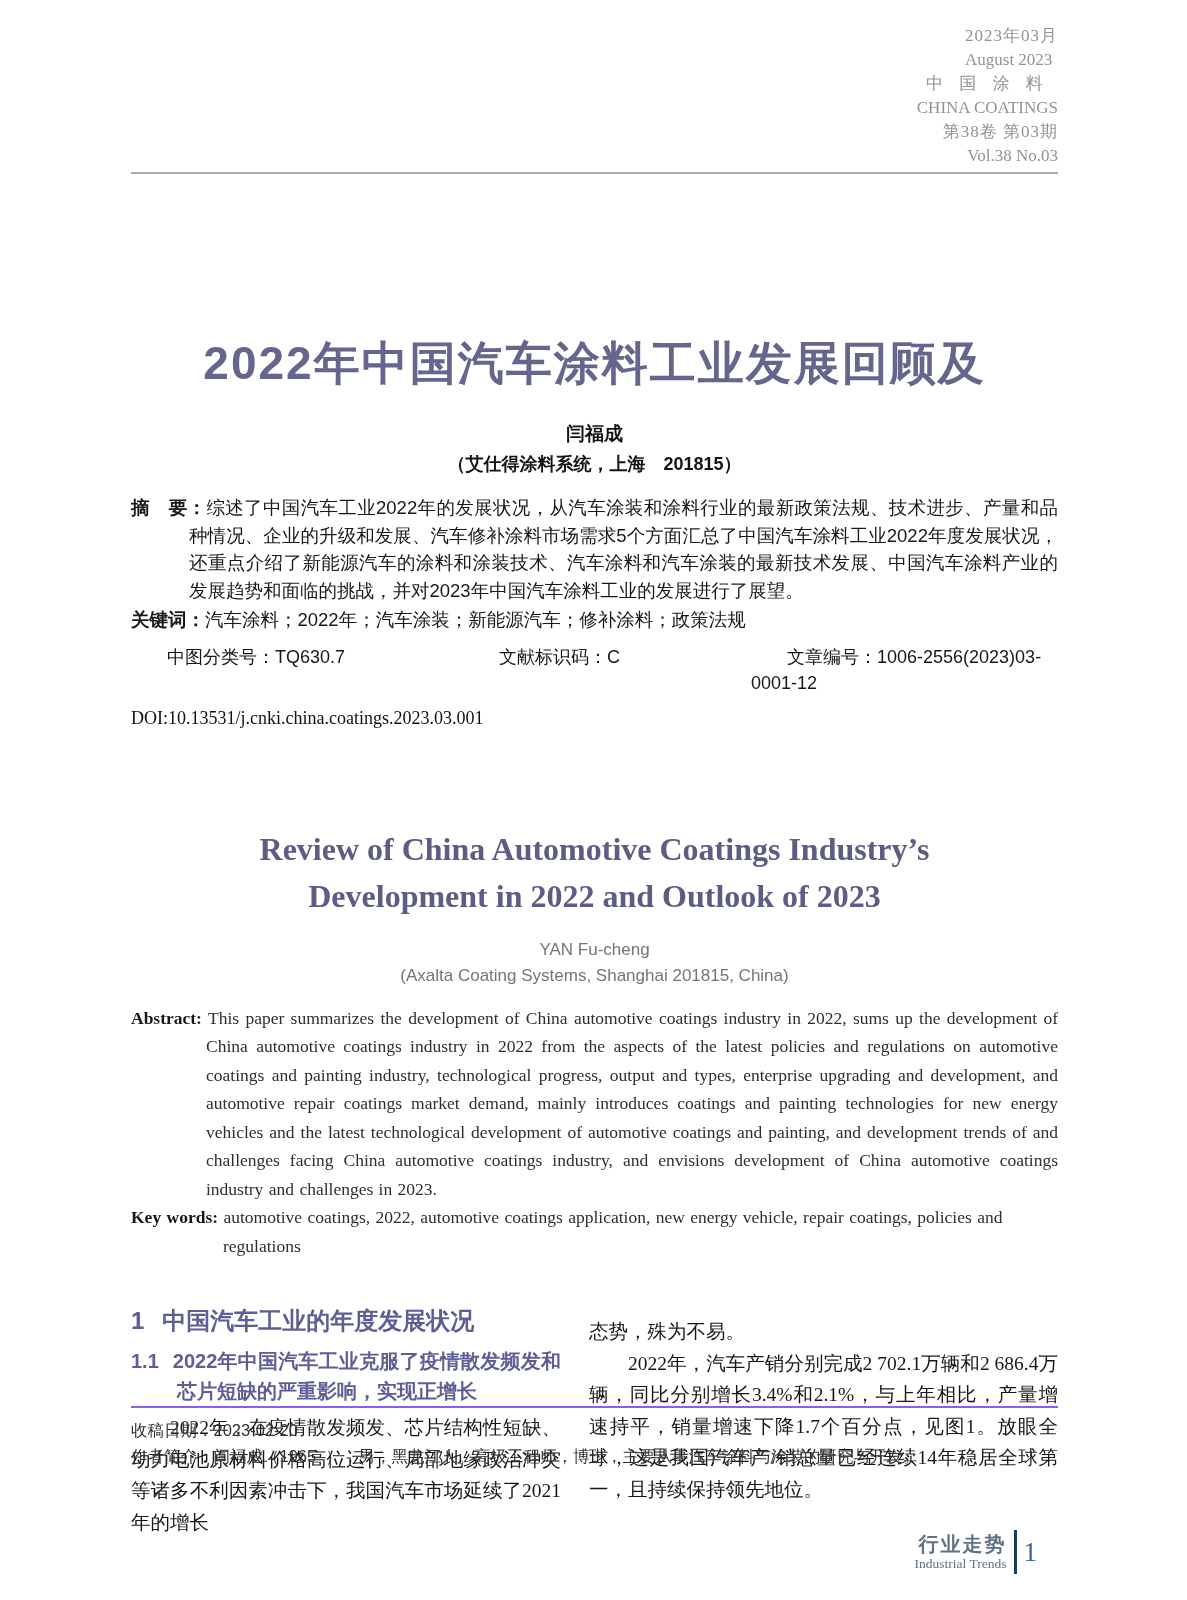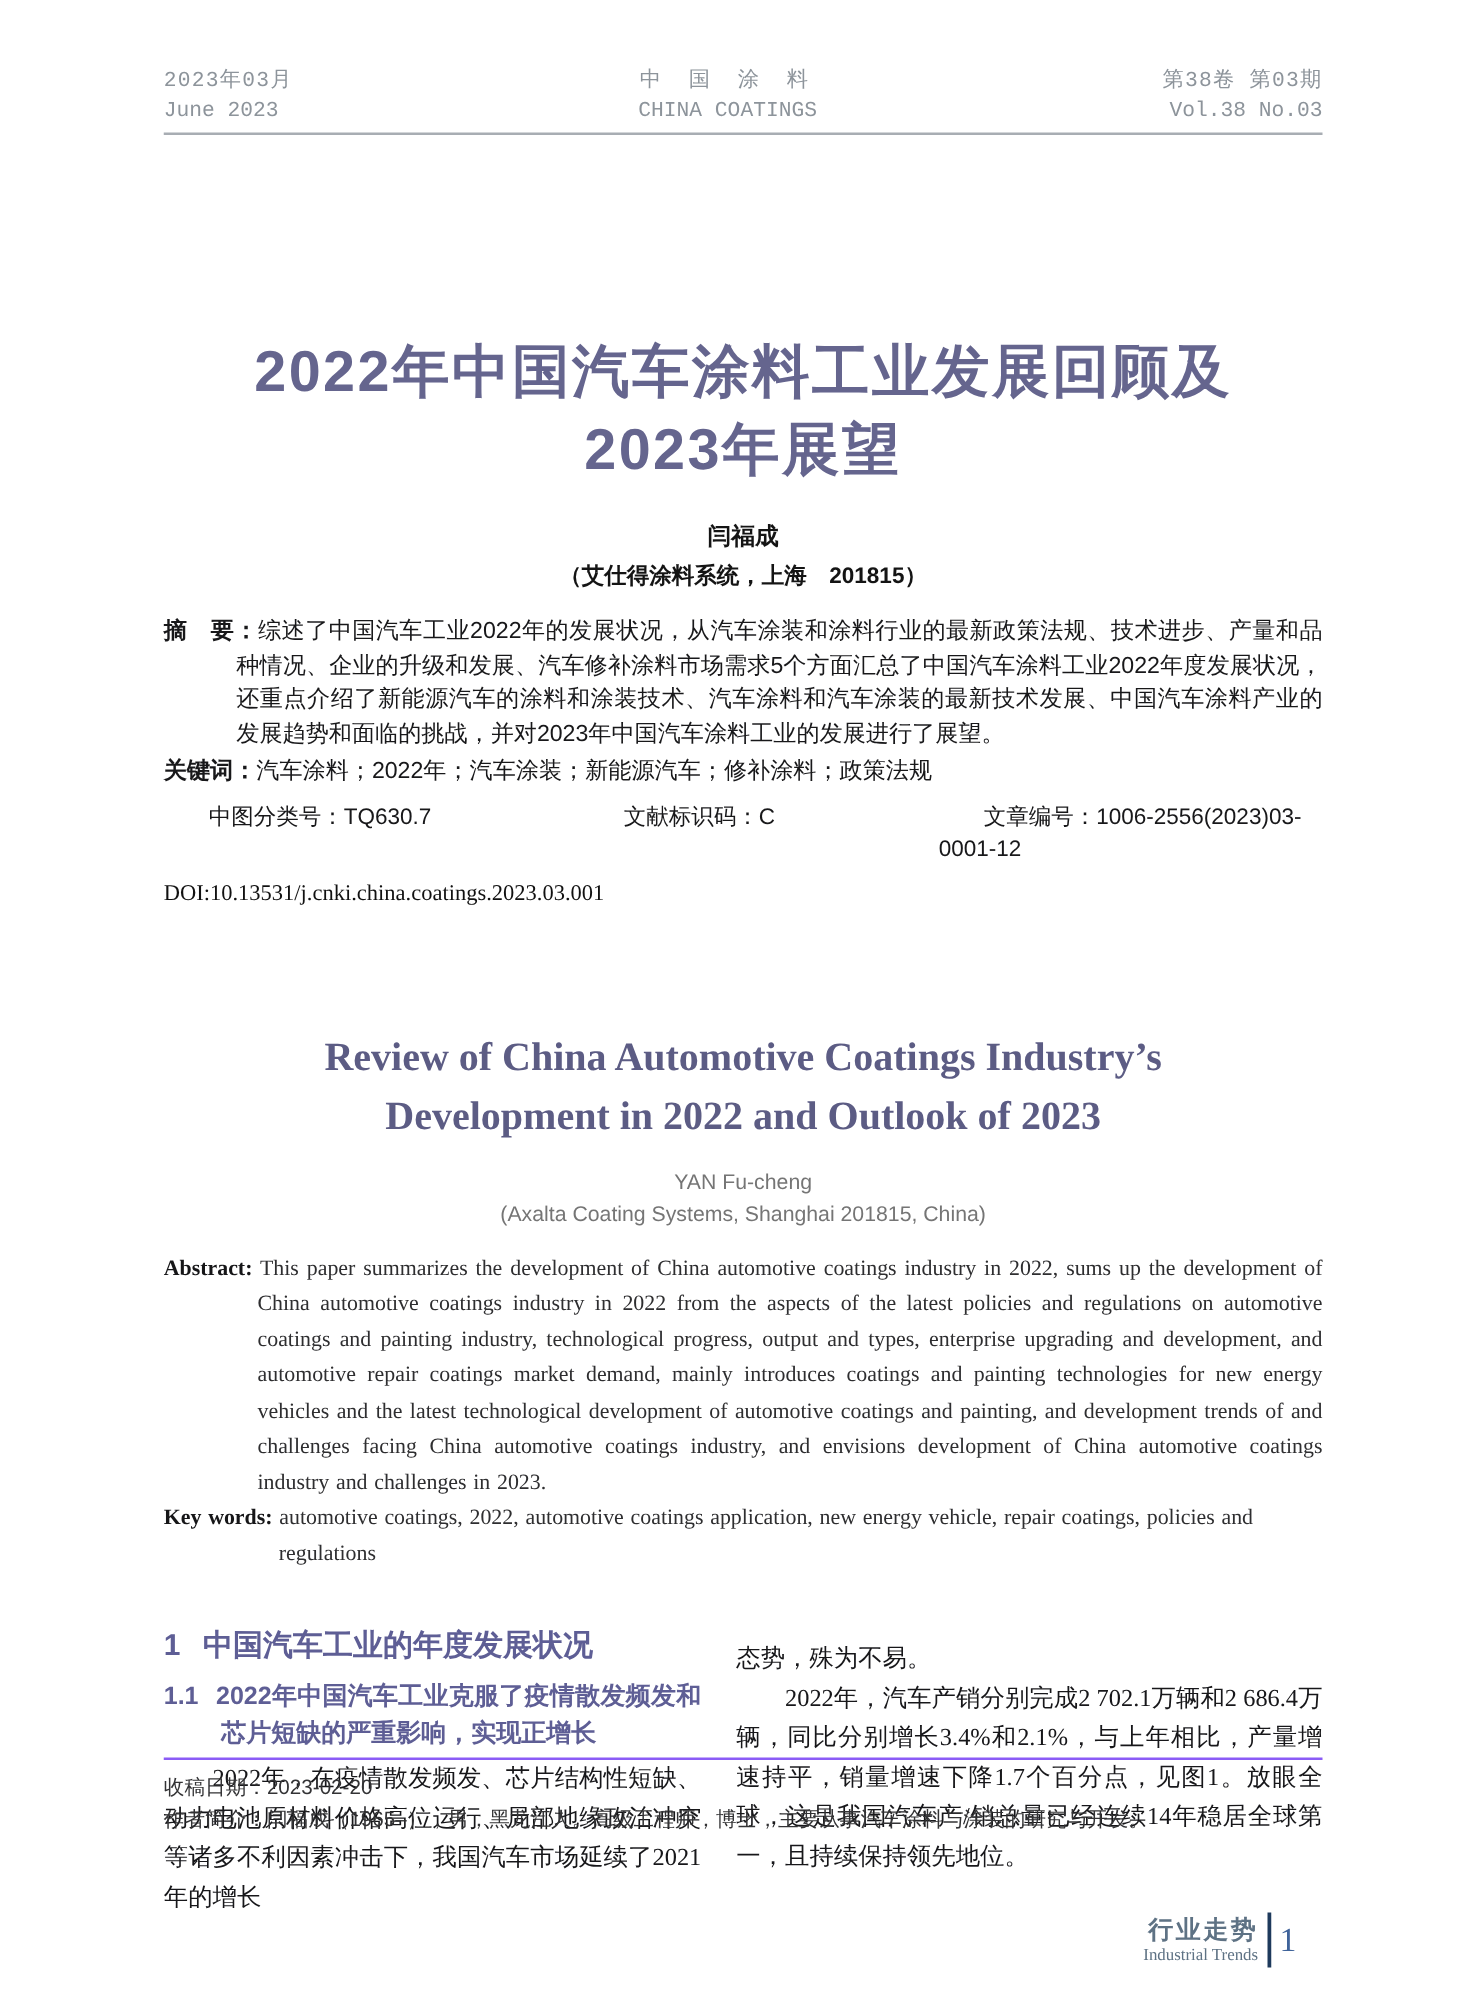--- a/index.html
+++ b/index.html
@@ -7,23 +7,23 @@
   html,body { background:#ffffff; }
   body {
     width:1187px; height:1600px; position:relative; overflow:hidden;
     font-family:"Liberation Serif","DejaVu Serif",serif;
     color:#1c1c1e;
   }
   .content { position:absolute; left:131px; top:0; width:927px; }
 
   
   .jheader {
-    padding-top:54px; display:flex; justify-content:space-between; align-items:flex-end;
-    font-family:Liberation Mono, monospace;
-    color:#8d949b; font-size:17px; line-height:24px;
+    padding-top:24px; display:flex; justify-content:space-between; align-items:flex-end;
+    font-family:Liberation Serif, serif;
+    color:#8d949b; font-size:17px; line-height:24px;flex-direction:column;
   }
   .jheader .col-c { text-align:center; }
   .jheader .col-r { text-align:right; }
   .jheader .cn { letter-spacing:1px; }
   .jheader .col-c .cn { letter-spacing:6px; }
   .header-rule { border-bottom:2px solid #a8adb3; margin-top:4px; }
 
   
   .title-cn {
     margin-top:158px; text-align:center;
@@ -116,36 +116,35 @@
   .pfooter .pnum { font-size:27px; color:#3f639a; }
 </style>
 </head>
 <body>
 
 <div class="content">
 
   <div class="jheader">
     <div class="col-l">
       <div class="cn">2023年03月</div>
-      <div class="en">June 2023</div>
+      <div class="en">August 2023</div>
     </div>
     <div class="col-c">
       <div class="cn">中 国 涂 料</div>
       <div class="en">CHINA COATINGS</div>
     </div>
     <div class="col-r">
       <div class="cn">第38卷 第03期</div>
       <div class="en">Vol.38  No.03</div>
     </div>
   </div>
   <div class="header-rule"></div>
 
   <div class="title-cn">
     <div>2022年中国汽车涂料工业发展回顾及</div>
-    <div>2023年展望</div>
   </div>
 
   <div class="author-cn">闫福成</div>
   <div class="affil-cn">（艾仕得涂料系统，上海　201815）</div>
 
   <p class="abstract-cn"><span class="lbl">摘　要：</span><span>综述了中国汽车工业2022年的发展状况，从汽车涂装和涂料行业的最新政策法规、技术进步、产量和品种情况、企业的升级和发展、汽车修补涂料市场需求5个方面汇总了中国汽车涂料工业2022年度发展状况，还重点介绍了新能源汽车的涂料和涂装技术、汽车涂料和汽车涂装的最新技术发展、中国汽车涂料产业的发展趋势和面临的挑战，并对2023年中国汽车涂料工业的发展进行了展望。</span></p>
 
   <p class="kw-cn"><span class="lbl">关键词：</span><span>汽车涂料；2022年；汽车涂装；新能源汽车；修补涂料；政策法规</span></p>
 
   <div class="class-row">

